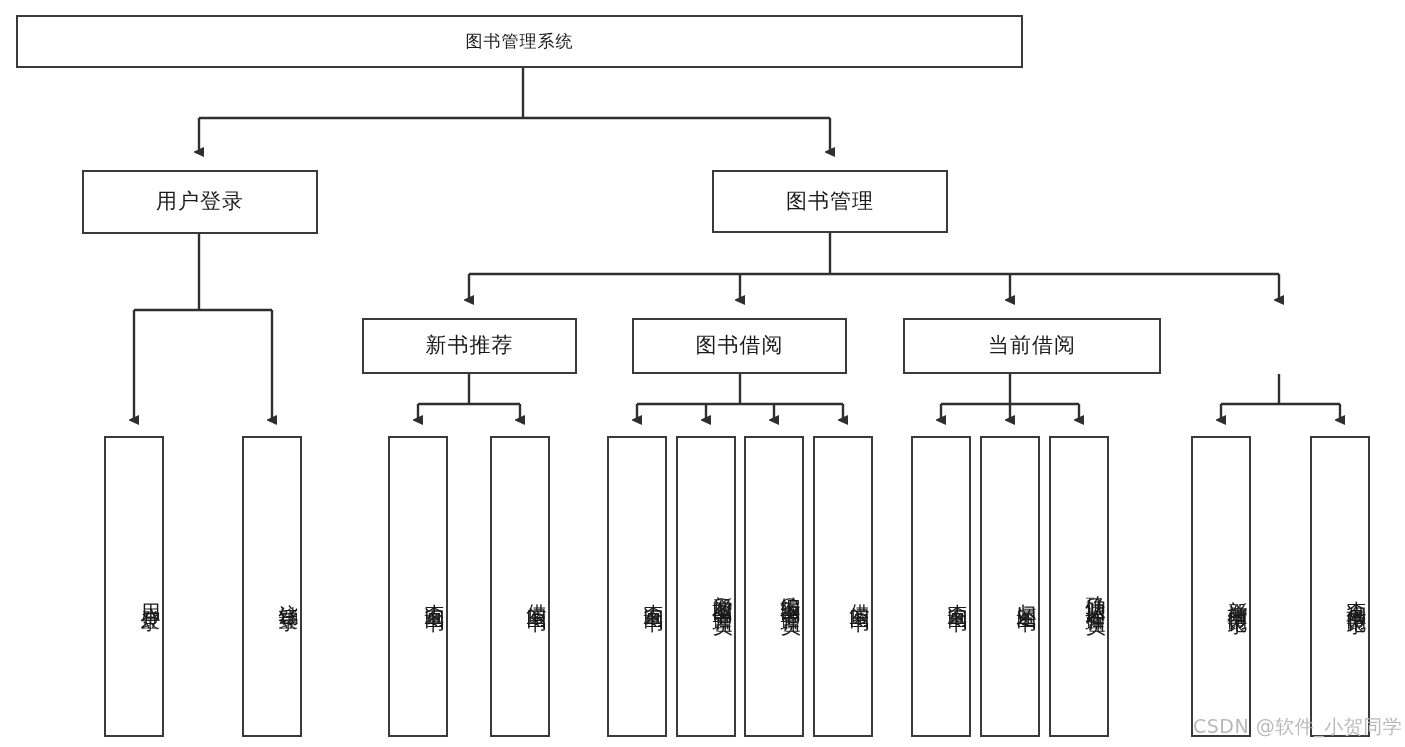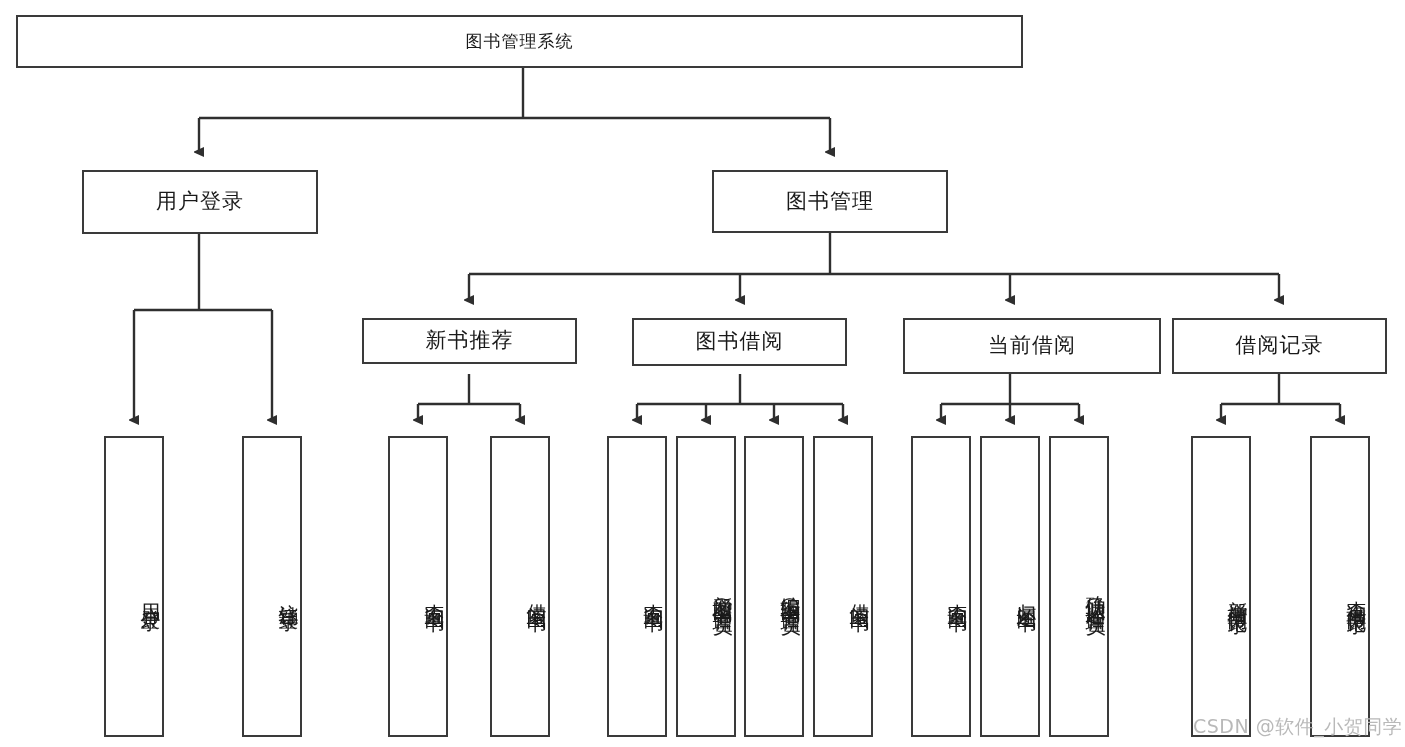--- a/index.html
+++ b/index.html
@@ -129,35 +129,32 @@
   </div>
 
   <div class="node h" style="left:82px; top:170px; width:236px; height:64px;">
     <span>用户登录</span>
   </div>
 
   <div class="node h" style="left:712px; top:170px; width:236px; height:63px;align-items:center;">
     <span>图书管理</span>
   </div>
 
-  <div class="node h" style="left:362px; top:318px; width:215px; height:46px;">
+  <div class="node h" style="left:362px; top:318px; width:215px; height:56px;">
     <span>新书推荐</span>
   </div>
 
-  <div class="node h" style="left:632px; top:318px; width:215px; height:48px;">
+  <div class="node h" style="left:632px; top:318px; width:215px; height:56px;">
     <span>图书借阅</span>
   </div>
 
   <div class="node h" style="left:903px; top:318px; width:258px; height:56px;">
     <span>当前借阅</span>
   </div>
 
-  <div class="node h" style="left:1172px; top:318px; width:215px; height:56px;">
-    <span>借阅记录</span>
-  </div>
 
   <div class="node v" style="left:104px; top:436px; width:60px; height:301px;">
     <span class="vlabel">用户登录</span>
   </div>
 
   <div class="node v" style="left:242px; top:436px; width:60px; height:301px;">
     <span class="vlabel">注销登录</span>
   </div>
 
   <div class="node v" style="left:388px; top:436px; width:60px; height:301px;">

